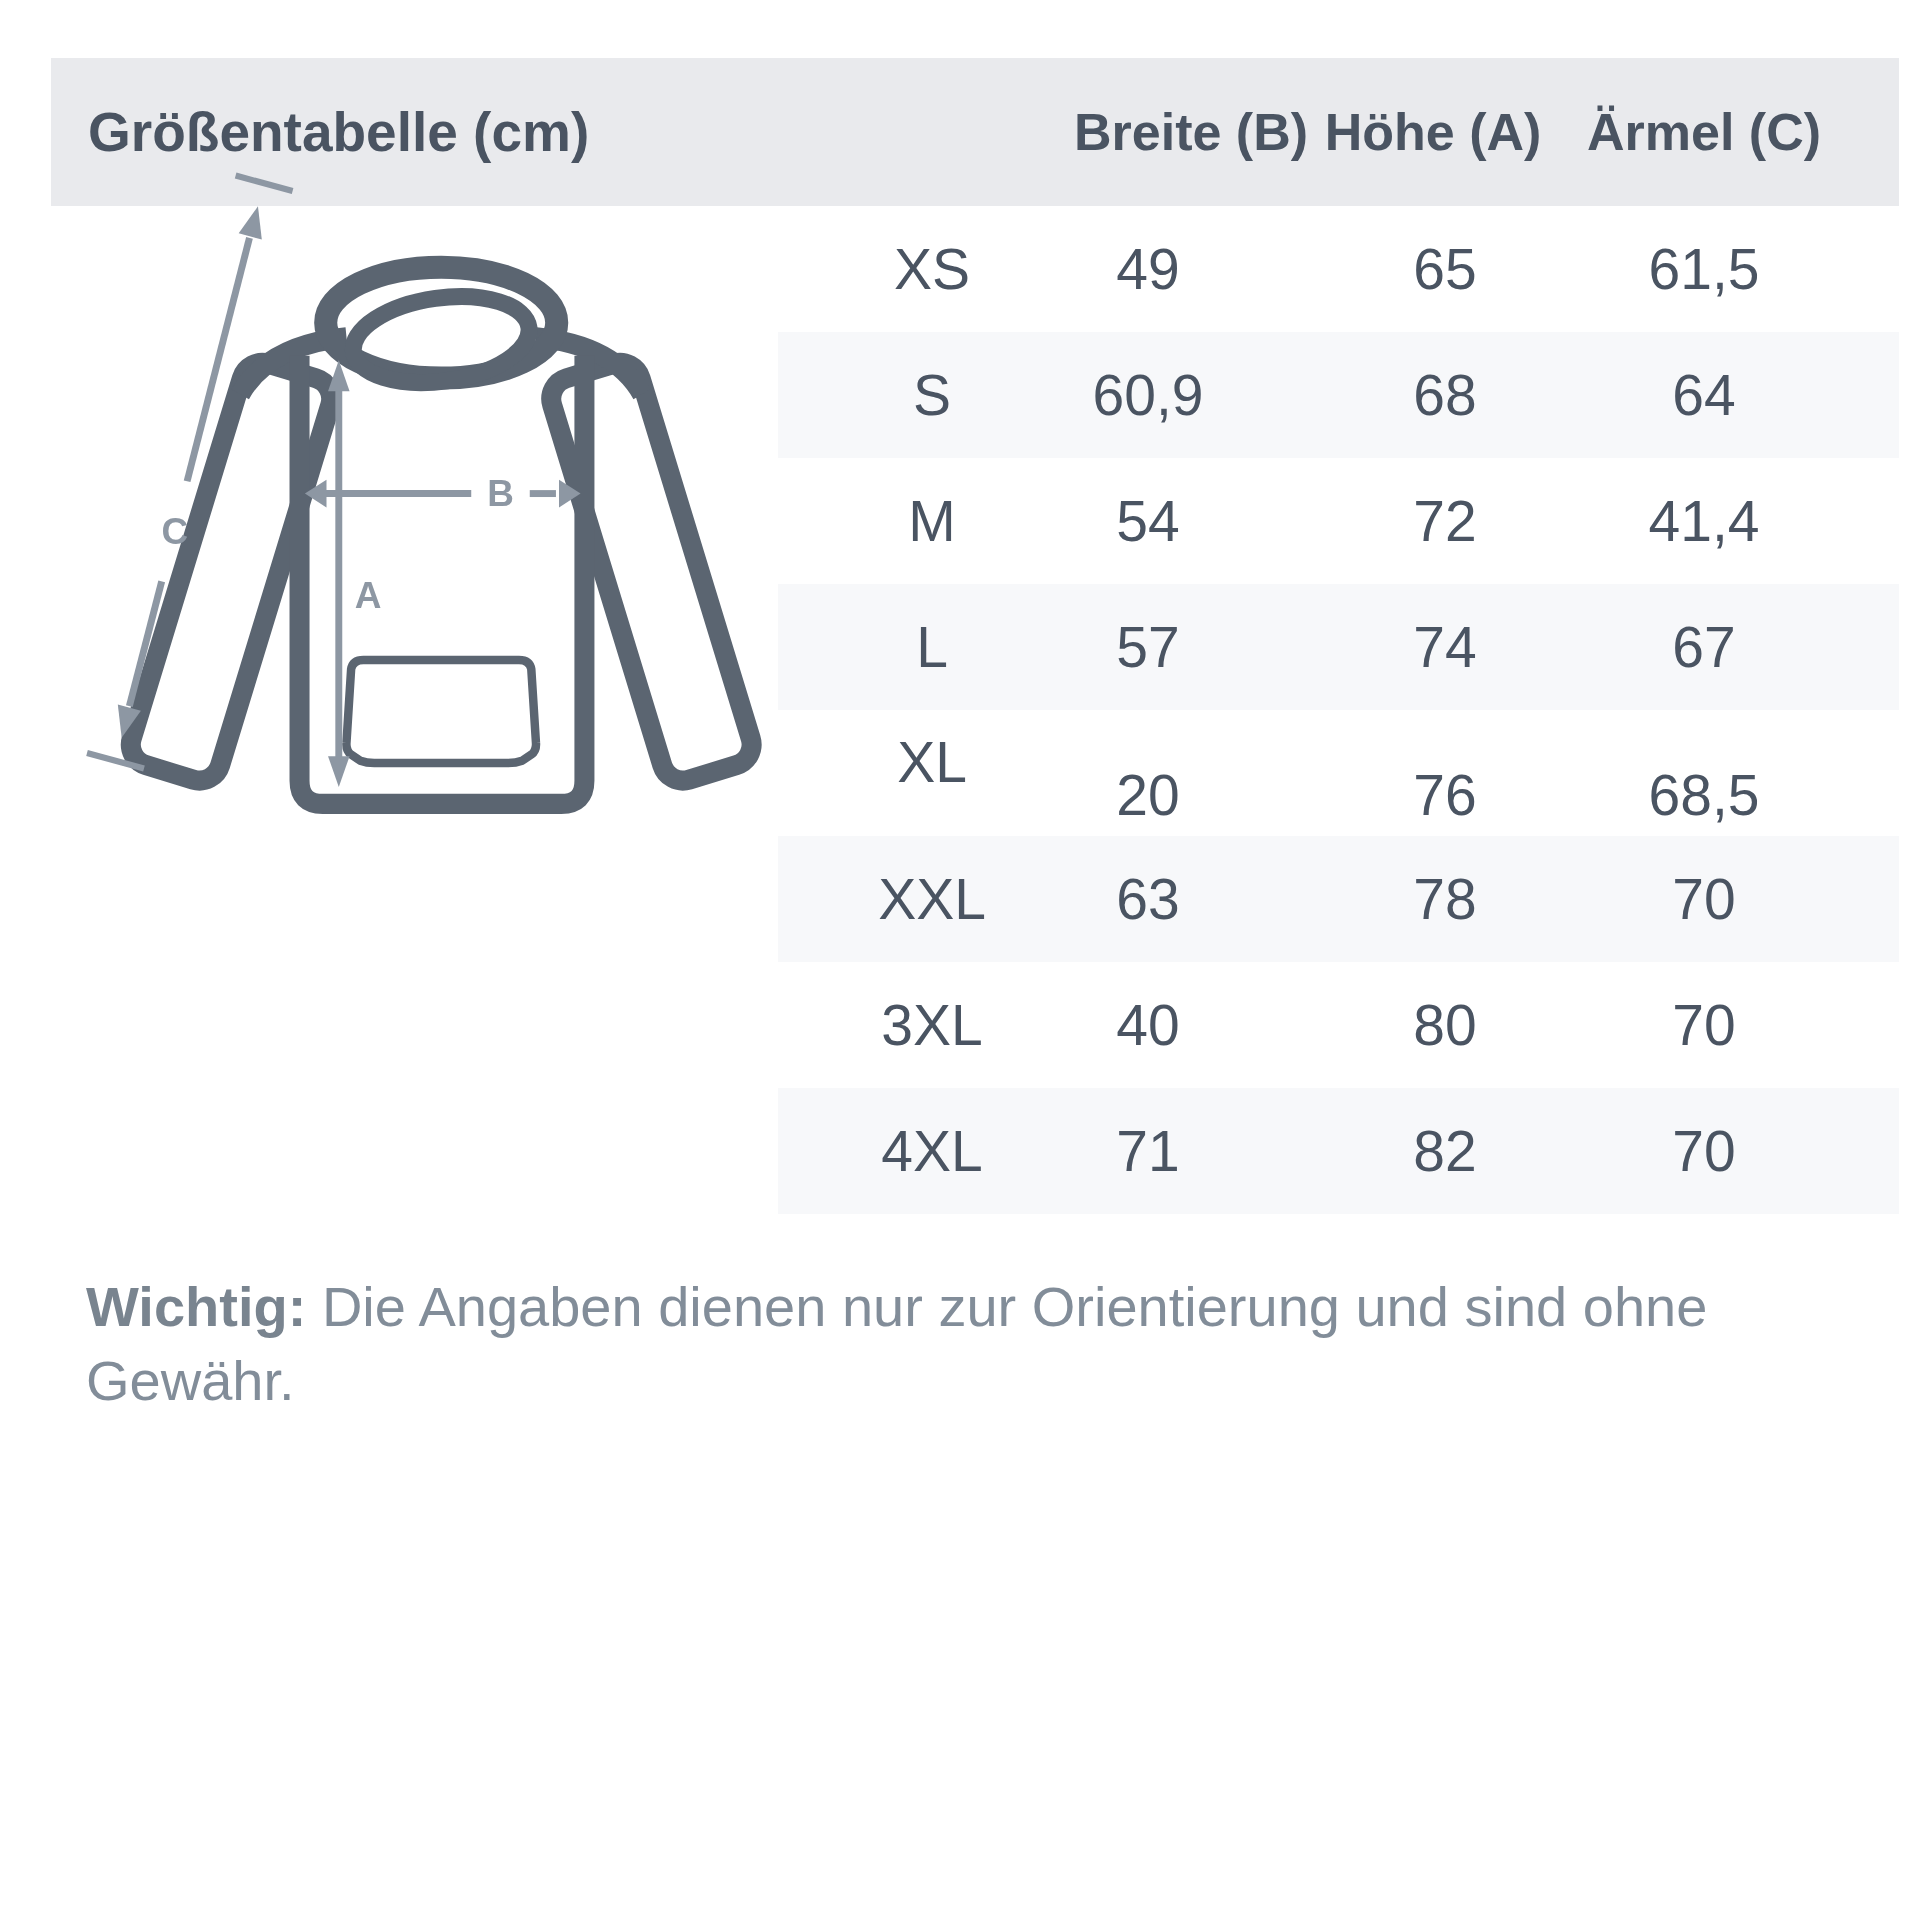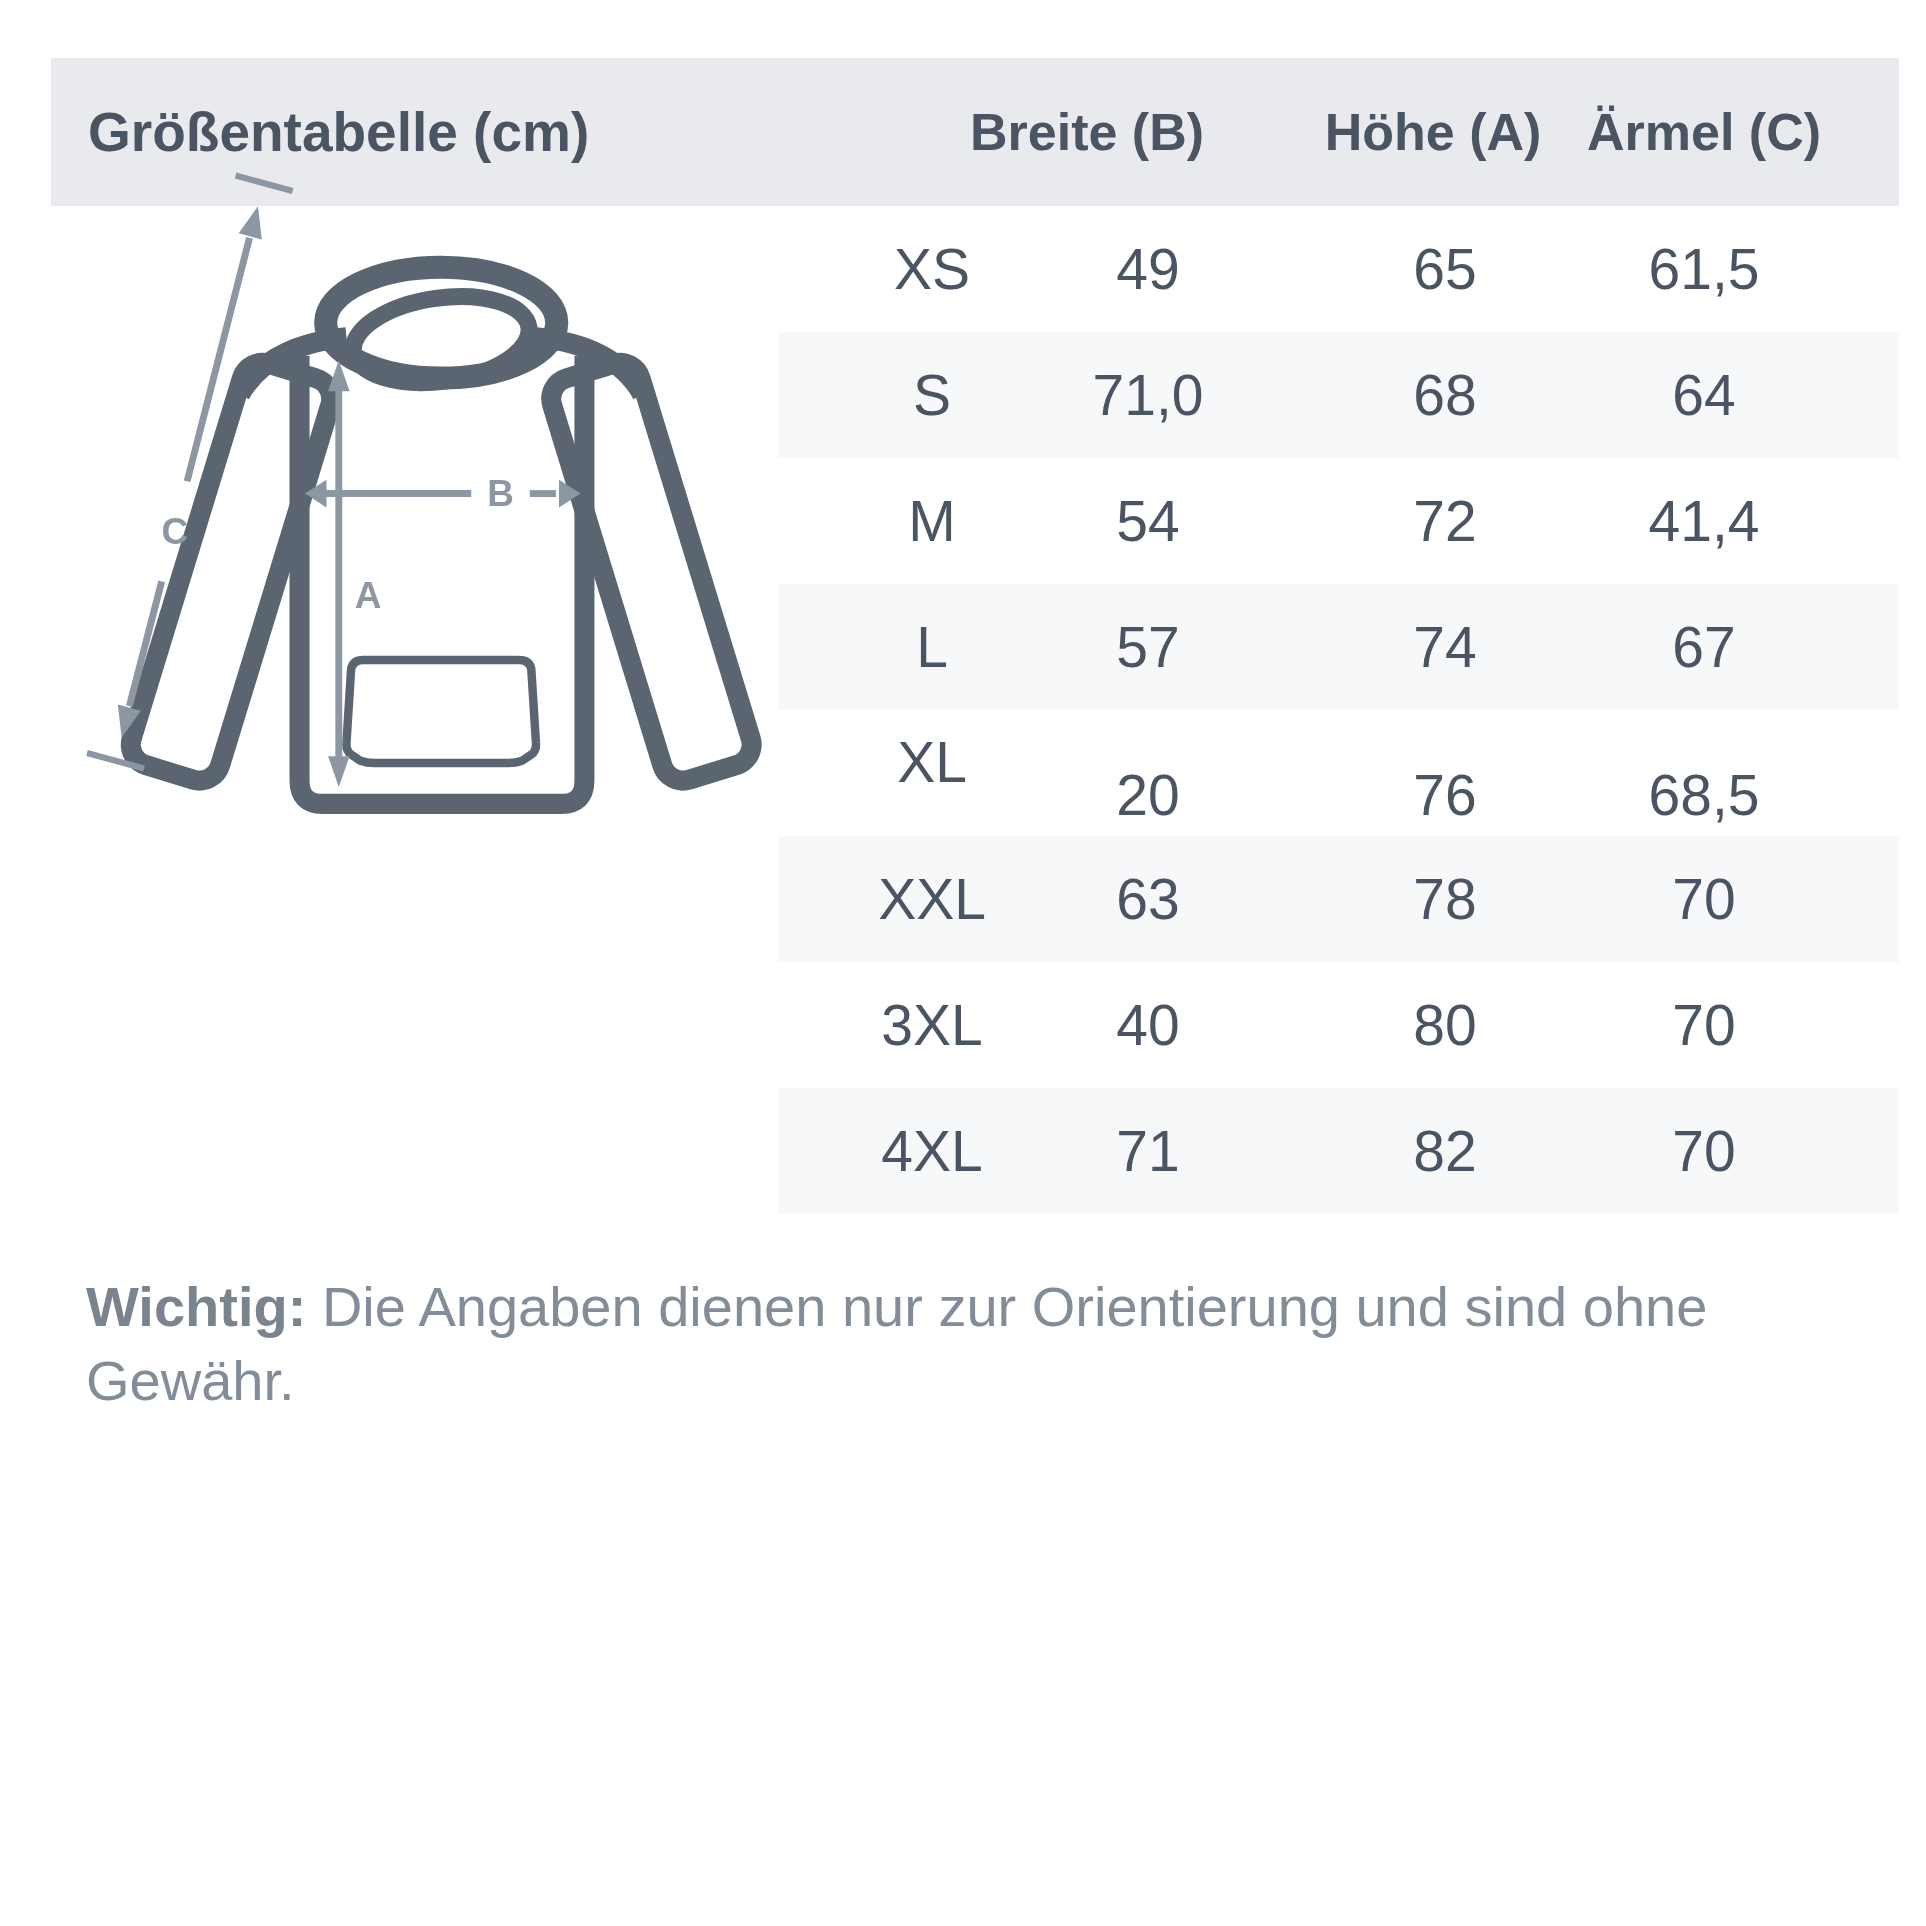--- a/index.html
+++ b/index.html
@@ -10,21 +10,21 @@
   html,body{background:#fff;}
   body{font-family:"Liberation Sans","DejaVu Sans",sans-serif;}
   .canvas{position:relative;width:1926px;height:1926px;background:#fff;overflow:hidden;padding-left:44px;}
 
   
   .headerbar{position:absolute;left:51px;top:58px;width:1848px;height:148px;background:var(--bar);}
   .title{position:absolute;left:37px;top:0;height:148px;line-height:148px;
          font-size:55px;font-weight:bold;color:var(--dark);white-space:nowrap;}
   .colhead{position:absolute;top:0;height:148px;line-height:148px;transform:translateX(-50%);
            font-size:52px;font-weight:bold;color:var(--dark);white-space:nowrap;}
-  .colhead.b{left:1036px;} .colhead.a{left:1382px;text-align:center;} .colhead.c{left:1653px;}
+  .colhead.b{left:1140px;} .colhead.a{left:1382px;text-align:center;} .colhead.c{left:1653px;}
 
   
   .table{position:absolute;left:778px;top:206px;width:1121px;}
   .row{position:relative;width:1121px;height:126px;}
   .row:nth-child(even){background:var(--stripe);}
   .cell{position:absolute;top:0;height:126px;line-height:126px;transform:translateX(-50%);
         font-size:57px;color:var(--dark);white-space:nowrap;}
   .cell.size{left:154px;}
   .cell.v0{left:370px;} .cell.v1{left:667px;} .cell.v2{left:926px;}
   
@@ -111,21 +111,21 @@
   <div class="table">
     <div class="row">
       <div class="cell size">XS</div>
       <div class="cell v0">49</div>
       <div class="cell v1">65</div>
       <div class="cell v2">61,5</div>
     </div>
 
     <div class="row">
       <div class="cell size">S</div>
-      <div class="cell v0">71,0</div>
+      <div class="cell v0">60,9</div>
       <div class="cell v1">68</div>
       <div class="cell v2">64</div>
     </div>
 
     <div class="row">
       <div class="cell size">M</div>
       <div class="cell v0">54</div>
       <div class="cell v1">72</div>
       <div class="cell v2">41,4</div>
     </div>

